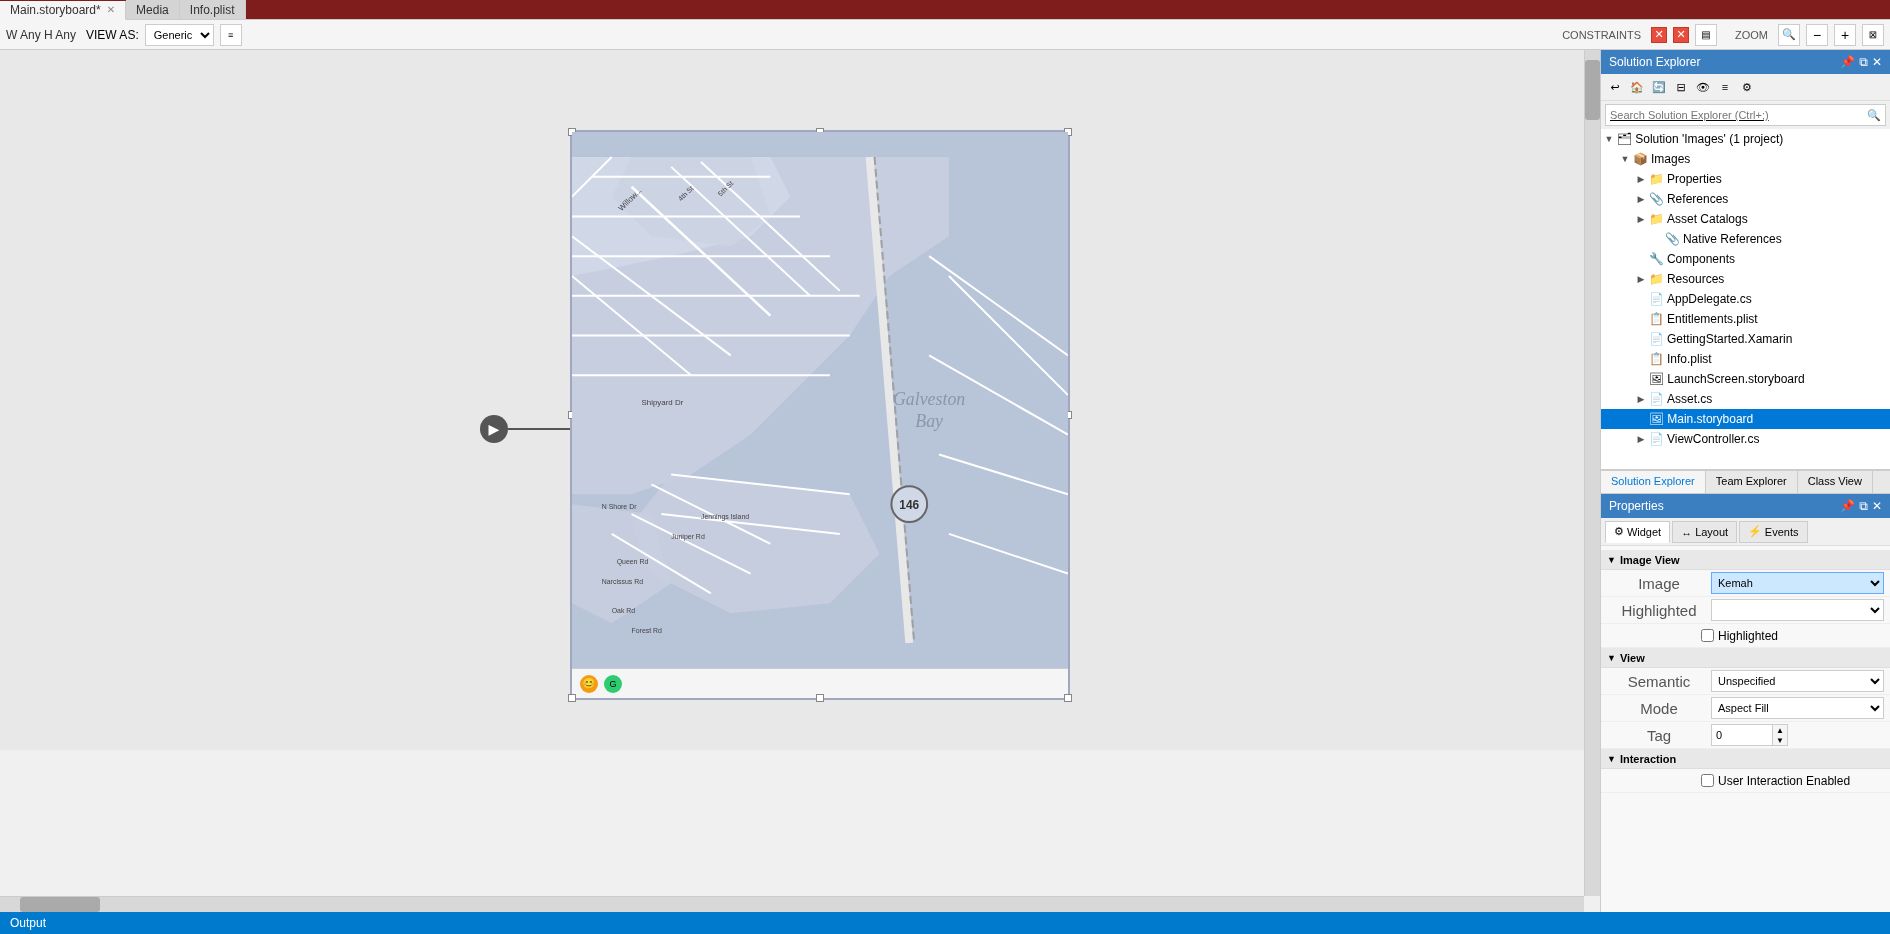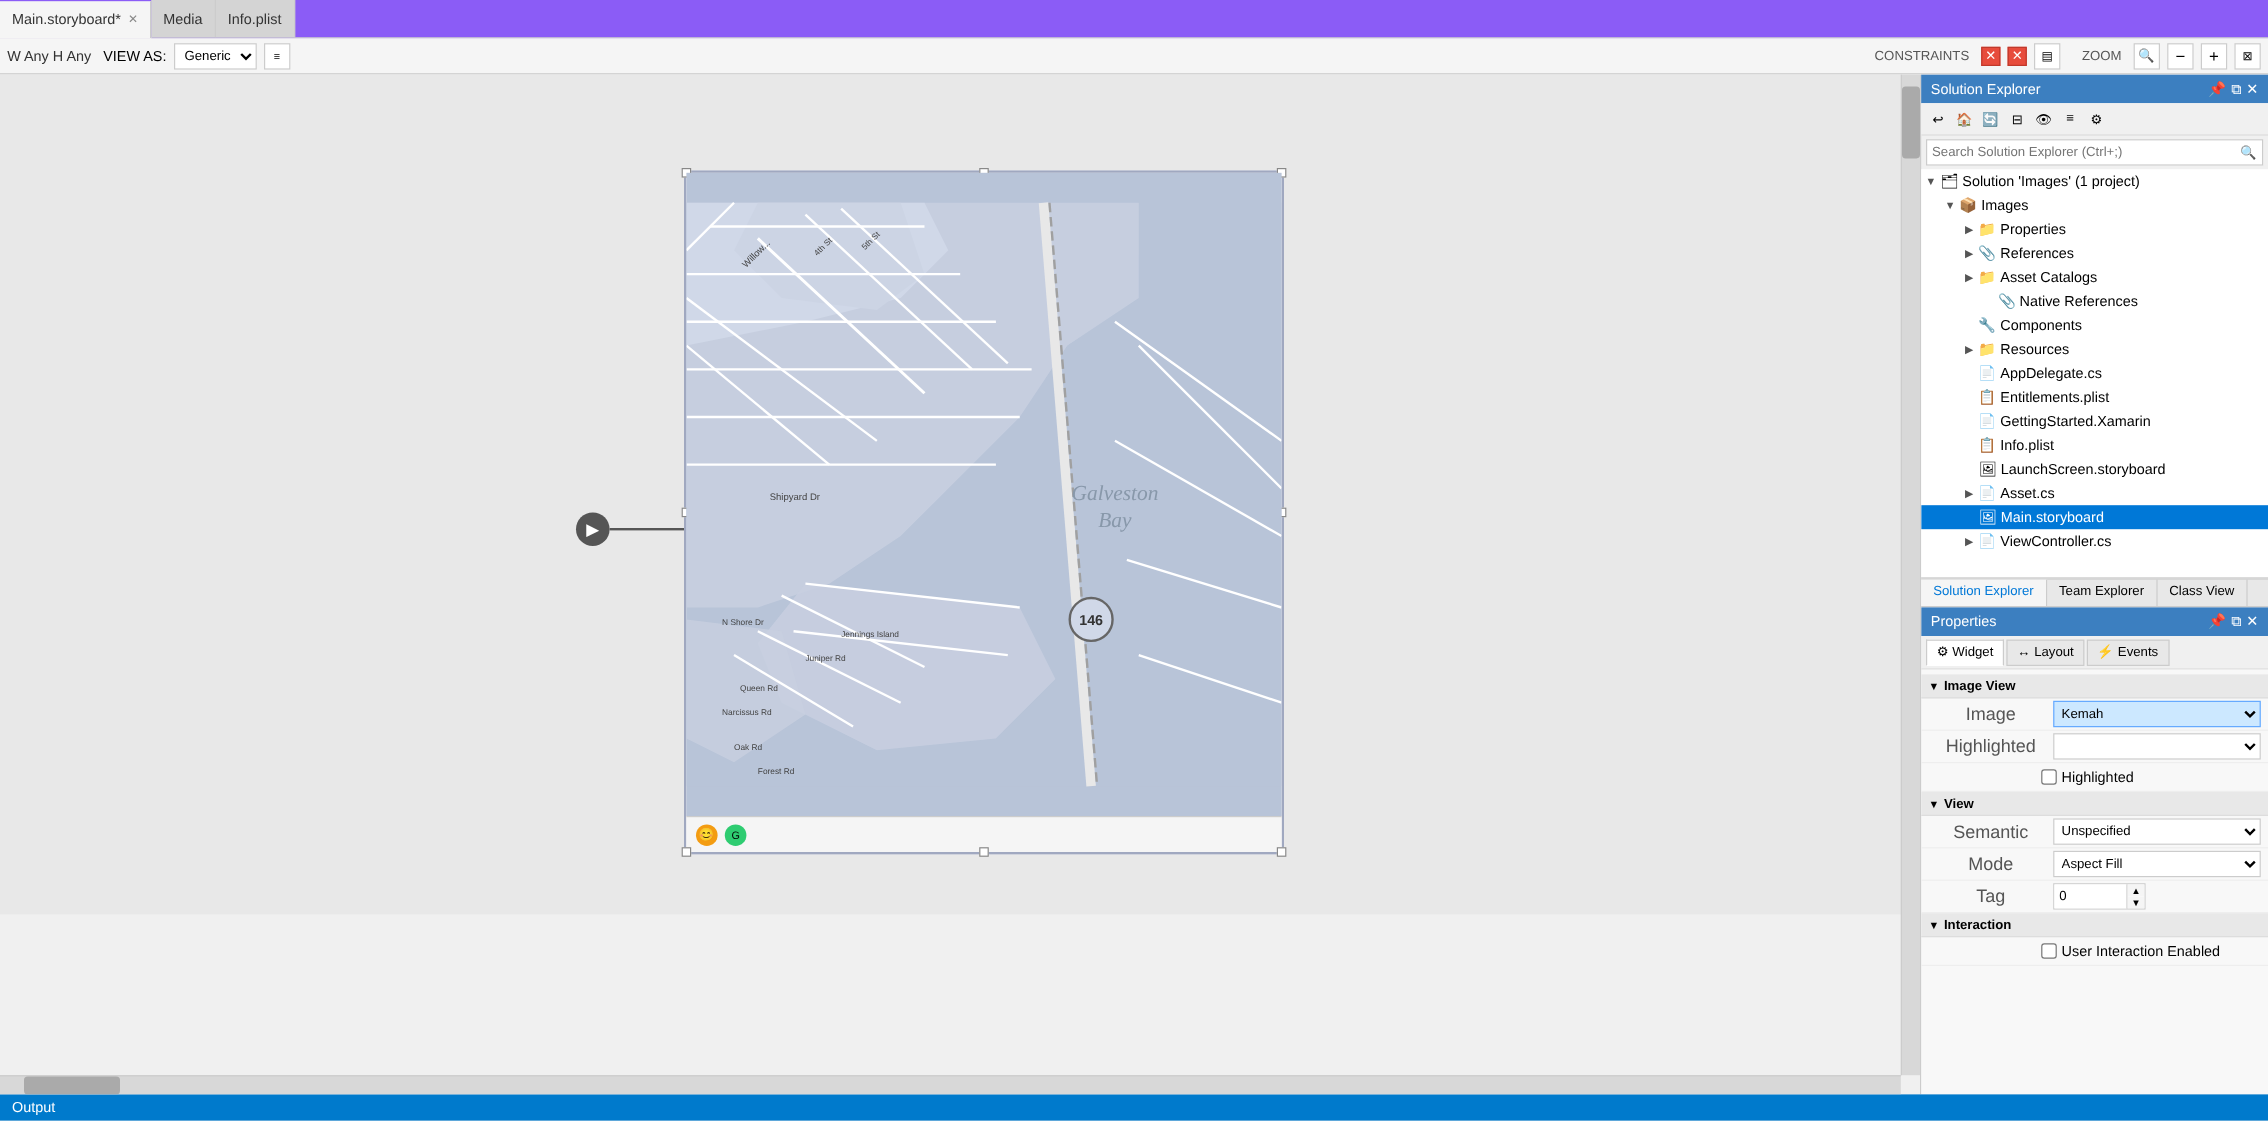--- a/index.html
+++ b/index.html
@@ -1,20 +1,20 @@
 <!DOCTYPE html>
 <html><head>
   <meta charset="utf-8">
   <style>
     * { box-sizing: border-box; margin: 0; padding: 0; }
     body { font-family: 'Segoe UI', sans-serif; font-size: 12px; background: #f0f0f0; overflow: hidden; width: 1890px; height: 934px; display: flex; flex-direction: column; }
 
     
     .tab-bar {
-      display: flex; align-items: center; background: #8b5cf6; border-bottom: 1px solid #ccc; height: 32px; flex-shrink: 0;
+      display: flex; align-items: center; background: #7f1d1d; border-bottom: 1px solid #ccc; height: 20px; flex-shrink: 0;
     }
     .tab {
       display: flex; align-items: center; padding: 0 10px; height: 100%; border-right: 1px solid #ccc; font-size: 12px; cursor: pointer; background: #d4d4d4; color: #333; gap: 6px;
     }
     .tab.active { background: #f5f5f5; border-bottom: 1px solid #f5f5f5; margin-bottom: -1px; }
     .tab .close-btn { font-size: 10px; color: #888; cursor: pointer; }
 
     
     .toolbar {
       display: flex; align-items: center; background: #f5f5f5; border-bottom: 1px solid #ccc; height: 30px; flex-shrink: 0; padding: 0 6px; gap: 6px;
@@ -107,21 +107,21 @@
     }
     .panel-title-bar .title { flex: 1; }
     .panel-title-bar .pin-btn, .panel-title-bar .close-btn2 { font-size: 12px; cursor: pointer; color: #fff; }
     .se-toolbar {
       display: flex; align-items: center; background: #f0f0f0; padding: 3px 4px; gap: 2px; border-bottom: 1px solid #ddd;
     }
     .se-toolbar-btn { width: 20px; height: 20px; display: flex; align-items: center; justify-content: center; cursor: pointer; font-size: 11px; border: none; background: transparent; }
     .se-search {
       display: flex; align-items: center; background: #fff; border: 1px solid #ccc; margin: 3px 4px; height: 22px; padding: 0 4px;
     }
-    .se-search input { flex: 1; border: none; outline: none; font-size: 11px; }
+    .se-search input { flex: 1; border: none; outline: none; font-size: 11px; text-decoration: underline; }
     .se-search .search-icon { font-size: 11px; color: #888; }
 
     
     .tree-view { overflow-y: auto; flex: 1; background: #fff; }
     .tree-item {
       display: flex; align-items: center; padding: 1px 0; cursor: pointer; white-space: nowrap; font-size: 12px; height: 20px;
     }
     .tree-item.selected { background: #0078d7; color: #fff; }
     .tree-item.selected .tree-icon { color: #fff; }
     .tree-indent { display: inline-block; }

